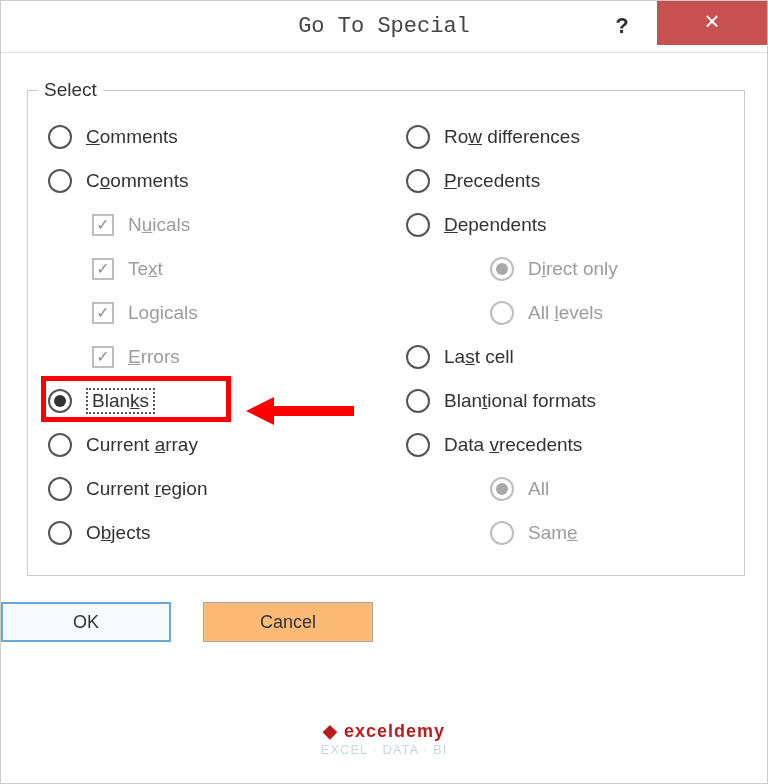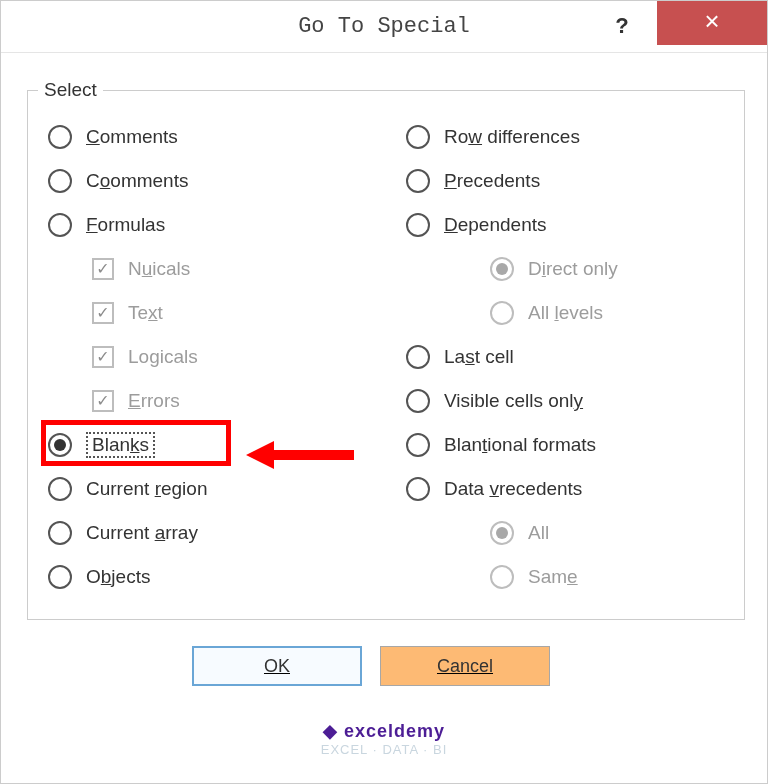--- a/index.html
+++ b/index.html
@@ -165,24 +165,23 @@
     border-bottom: 14px solid transparent;
     border-right: 28px solid #ff0000;
   }
   .arrow-line {
     width: 80px;
     height: 10px;
     background: #ff0000;
   }
   .button-row {
     display: flex;
-    justify-content: center;
-    gap: 18px;
+    justify-content: flex-start;
+    gap: 32px;
     padding: 16px 26px 20px 0;
-    text-decoration: underline;
   }
   .btn {
     min-width: 170px;
     height: 40px;
     border: 1px solid #a7a7a7;
     background: #fdba74;
     font-size: 18px;
     color: #333;
     display: inline-flex;
     align-items: center;
@@ -198,21 +197,21 @@
     position: absolute;
     bottom: 26px;
     left: 50%;
     transform: translateX(-50%);
     color: #c9d6df;
     font-size: 13px;
     text-align: center;
     letter-spacing: 1px;
     pointer-events: none;
   }
-  .watermark .big { font-size: 18px; font-weight: 600; color: #4c1d95; }
+  .watermark .big { font-size: 18px; font-weight: 600; color: #b91c1c; }
 </style>
 </head>
 <body>
 
 <div class="dialog">
 
   <div class="titlebar">
     <div class="titlebar-title">Go To Special</div>
     <div class="titlebar-help">?</div>
     <div class="titlebar-close">×</div>
@@ -229,24 +228,20 @@
           <div class="row">
             <span class="radio"></span>
             <span class="label"><span></span><span class="ul">C</span><span>omments</span></span>
           </div>
 
           <div class="row">
             <span class="radio"></span>
             <span class="label"><span>C</span><span class="ul">o</span><span>omments</span></span>
           </div>
 
-          <div class="row">
-            <span class="radio"></span>
-            <span class="label"><span></span><span class="ul">F</span><span>ormulas</span></span>
-          </div>
 
           <div class="row indent">
             <span class="check">✓</span>
             <span class="label disabled"><span>N</span><span class="ul">u</span><span>icals</span></span>
           </div>
 
           <div class="row indent">
             <span class="check">✓</span>
             <span class="label disabled"><span>Te</span><span class="ul">x</span><span>t</span></span>
           </div>
@@ -266,26 +261,26 @@
             <span class="radio selected"></span>
             <span class="label"><span class="focus-dotted"><span>Blan</span><span class="ul">k</span><span>s</span></span></span>
             <div class="arrow">
               <div class="arrow-head"></div>
                 <div class="arrow-line"></div>
             </div>
           </div>
 
           <div class="row">
             <span class="radio"></span>
+            <span class="label"><span>Current </span><span class="ul">a</span><span>rray</span></span>
+          </div>
+
+          <div class="row">
+            <span class="radio"></span>
             <span class="label"><span>Current </span><span class="ul">r</span><span>egion</span></span>
-          </div>
-
-          <div class="row">
-            <span class="radio"></span>
-            <span class="label"><span>Current </span><span class="ul">a</span><span>rray</span></span>
           </div>
 
           <div class="row">
             <span class="radio"></span>
             <span class="label"><span>O</span><span class="ul">b</span><span>jects</span></span>
           </div>
 
         </div>
 
         <div class="col">
@@ -314,24 +309,20 @@
           <div class="row indent2">
             <span class="radio disabled"></span>
             <span class="label disabled"><span>All </span><span class="ul">l</span><span>evels</span></span>
           </div>
 
           <div class="row">
             <span class="radio"></span>
             <span class="label"><span>La</span><span class="ul">s</span><span>t cell</span></span>
           </div>
 
-          <div class="row">
-            <span class="radio"></span>
-            <span class="label"><span>Visible cells onl</span><span class="ul">y</span><span></span></span>
-          </div>
 
           <div class="row">
             <span class="radio"></span>
             <span class="label"><span>Blan</span><span class="ul">t</span><span>ional formats</span></span>
           </div>
 
           <div class="row">
             <span class="radio"></span>
             <span class="label"><span>Data </span><span class="ul">v</span><span>recedents</span></span>
           </div>

